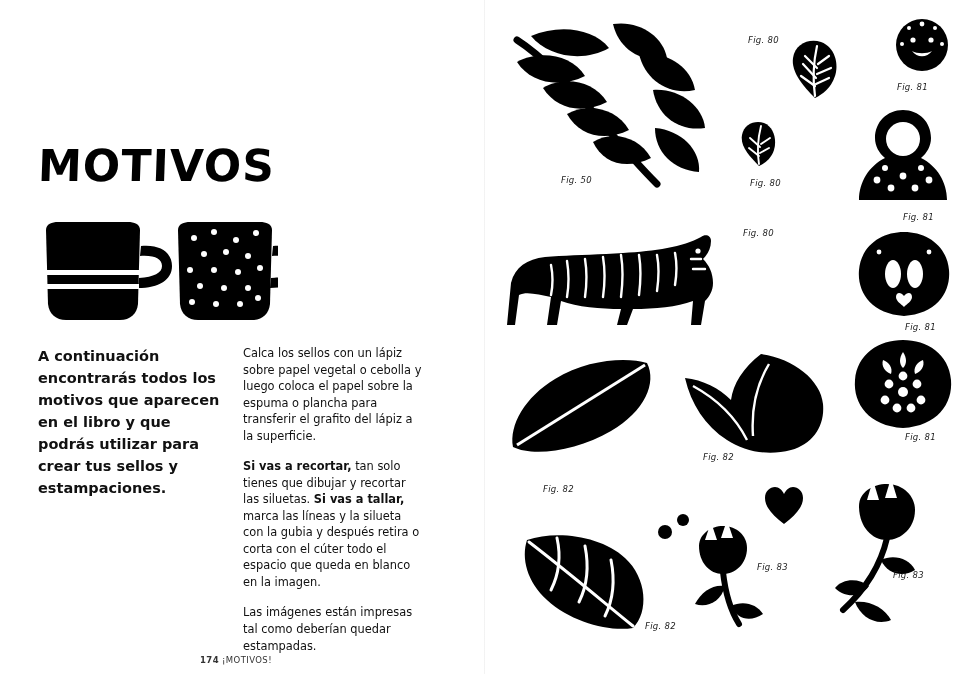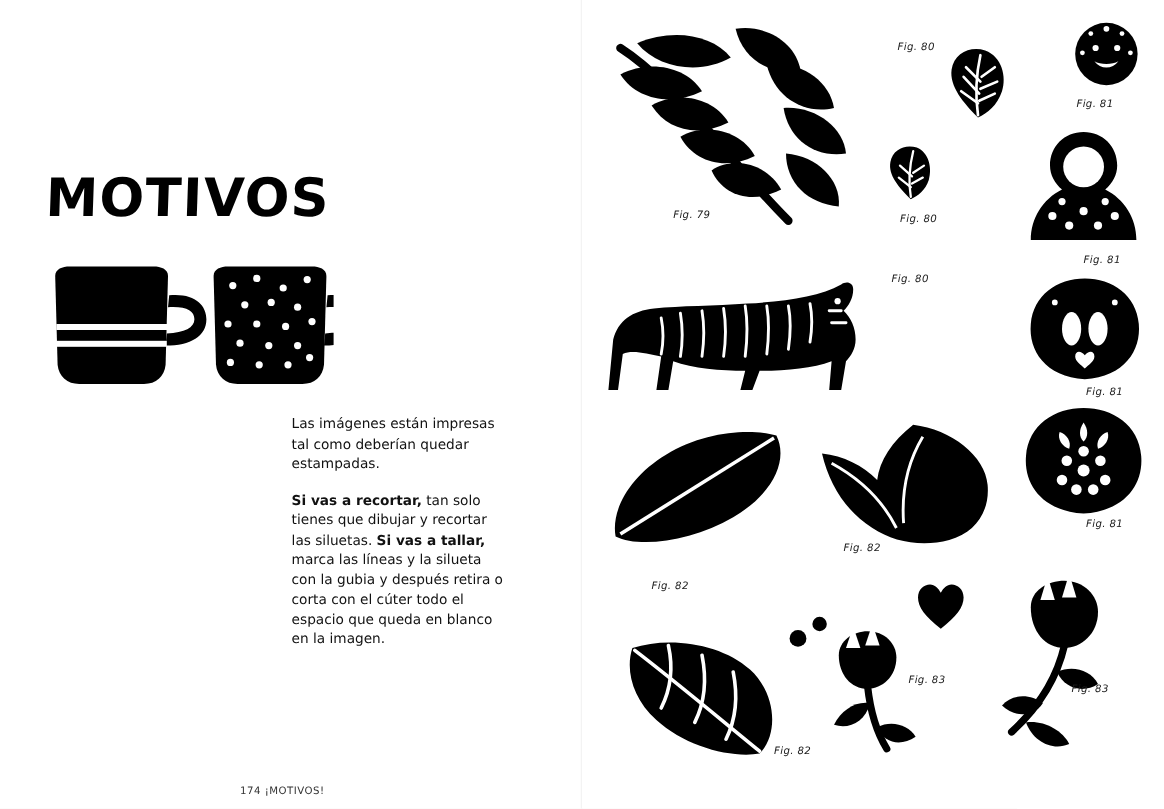--- a/index.html
+++ b/index.html
@@ -84,21 +84,21 @@
 
   .folio-left {
     position: absolute;
     left: 200px;
     top: 655px;
     font-family: "DejaVu Sans", sans-serif;
     font-size: 8.5px;
     letter-spacing: 0.4px;
     color: #333;
   }
-  .folio-left .num { font-weight: normal; text-align: right; }
+  .folio-left .num { font-weight: bold; text-align: right; }
 
   
   .cap {
     position: absolute;
     font-family: "DejaVu Sans", sans-serif;
     font-size: 8.5px;
     letter-spacing: 0.3px;
     color: #1a1a1a;
     white-space: nowrap;
     font-style: italic;
@@ -146,24 +146,26 @@
               <circle cx="78" cy="70" r="3"></circle>
               <circle cx="22" cy="84" r="3"></circle>
             <circle cx="46" cy="86" r="3"></circle>
               <circle cx="70" cy="86" r="3"></circle>
               <circle cx="88" cy="80" r="3"></circle>
           </g>
         </g>
       </svg>
     </div>
 
+    <div class="intro-text">A continuación encontrarás todos los motivos que aparecen en el libro y que podrás utilizar para crear tus sellos y estampaciones.</div>
 
     <div class="col2">
+      <p>Calca los sellos con un lápiz sobre papel vegetal o cebolla y luego coloca el papel sobre la espuma o plancha para transferir el grafito del lápiz a la superficie.</p>
+      <p><b>Si vas a recortar,</b><span> tan solo tienes que dibujar y recortar las siluetas.</span> <b>Si vas a tallar,</b><span> marca las líneas y la silueta con la gubia y después retira o corta con el cúter todo el espacio que queda en blanco en la imagen.</span></p>
       <p>Las imágenes están impresas tal como deberían quedar estampadas.</p>
-      <p><b>Si vas a recortar,</b><span> tan solo tienes que dibujar y recortar las siluetas.</span> <b>Si vas a tallar,</b><span> marca las líneas y la silueta con la gubia y después retira o corta con el cúter todo el espacio que queda en blanco en la imagen.</span></p>
     </div>
 
     <div class="folio-left">
       <span class="num">174</span>
       <span>¡MOTIVOS!</span>
     </div>
   </div>
 
   <div class="gutter"></div>
 
@@ -176,21 +178,21 @@
         <path d="M12,44 C34,32 66,36 80,58 C56,70 26,66 12,44 Z" fill="#000"></path>
         <path d="M38,70 C58,58 88,62 102,84 C78,96 52,92 38,70 Z" fill="#000"></path>
         <path d="M62,96 C82,84 112,90 124,112 C100,124 74,118 62,96 Z" fill="#000"></path>
         <path d="M88,124 C106,112 134,118 146,140 C122,152 98,146 88,124 Z" fill="#000"></path>
         <path d="M108,6 C134,2 158,18 162,40 C138,46 114,32 108,6 Z" fill="#000"></path>
         <path d="M134,36 C160,32 186,48 190,72 C164,78 140,62 134,36 Z" fill="#000"></path>
         <path d="M148,72 C174,70 198,88 200,110 C174,114 152,98 148,72 Z" fill="#000"></path>
         <path d="M150,110 C176,112 196,132 194,154 C168,152 150,134 150,110 Z" fill="#000"></path>
       </svg>
     </div>
-    <div class="cap" style="left:76px; top:175px;">Fig. 79</div>
+    <div class="cap" style="left:76px; top:175px;">Fig. 50</div>
 
     <div class="cap" style="left:263px; top:35px;">Fig. 80</div>
     <div class="shape" style="left:300px; top:38px;">
       <svg width="56" height="62" viewBox="0 0 56 62">
         <path d="M30,60 C18,48 6,34 8,20 C10,6 24,0 36,4 C50,9 54,26 50,38 C46,50 38,56 30,60 Z" fill="#000"></path>
         <g stroke="#fff" stroke-width="2.2" fill="none" stroke-linecap="round">
           <path d="M30,58 C28,44 28,26 32,8"></path>
           <path d="M30,48 L16,38"></path>
             <path d="M31,40 L18,26"></path>
             <path d="M32,30 L20,18"></path>

